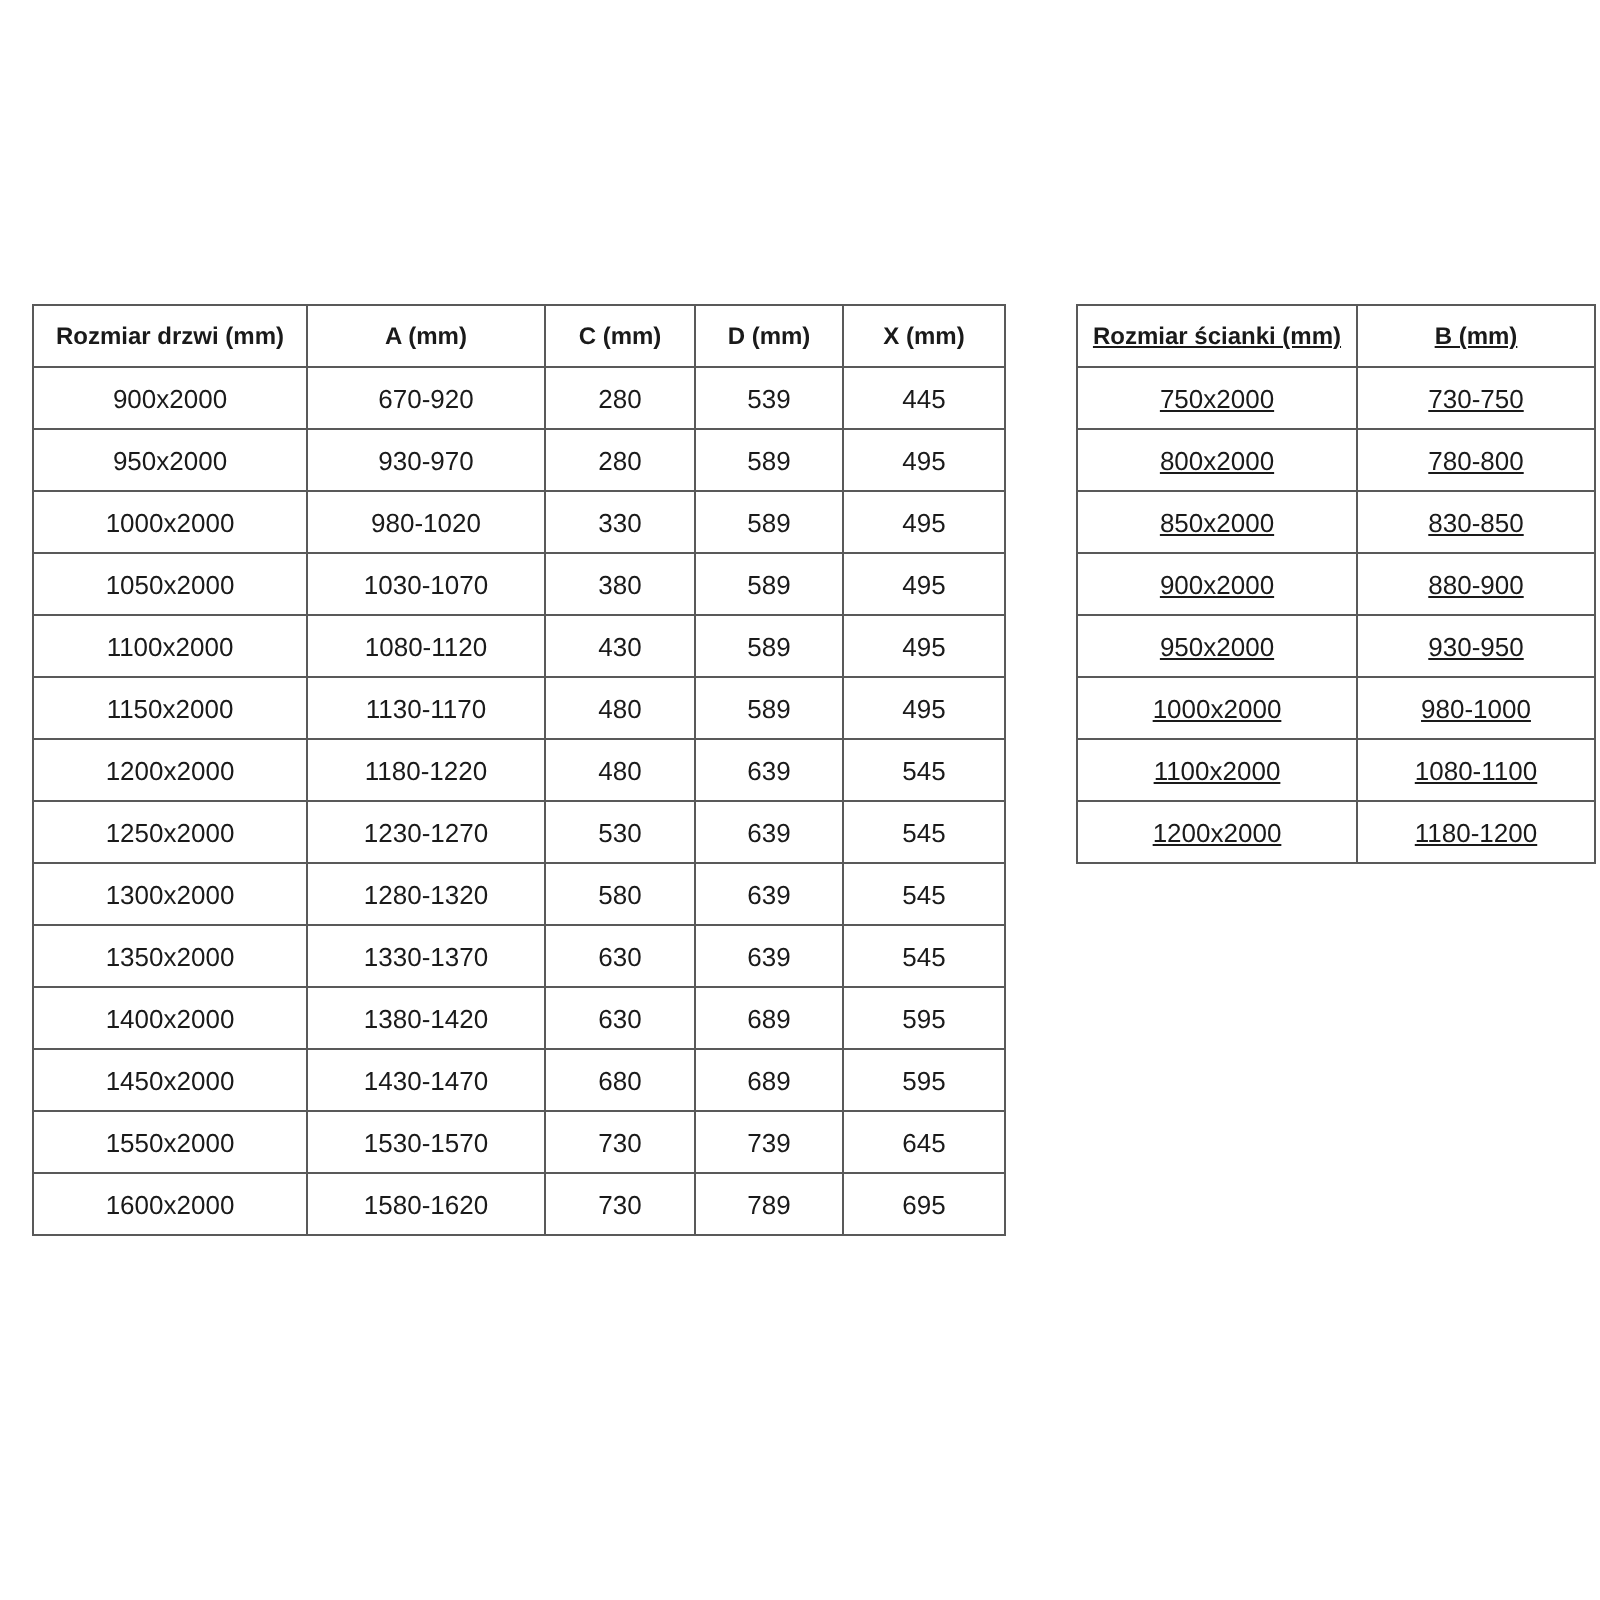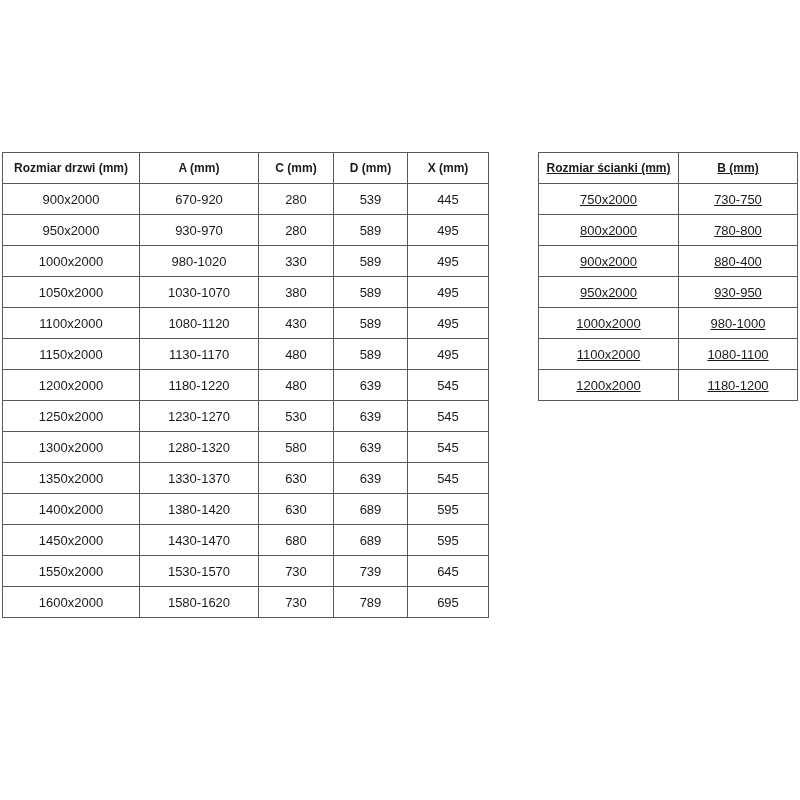--- a/index.html
+++ b/index.html
@@ -33,21 +33,21 @@
   }
   .spec-table th {
     font-weight: bold;
     font-size: 12px;
   }
   .spec-table td {
     font-weight: normal;
     font-size: 13px;
   }
   #door-table {
-    left: 2px;
+    left: 16px;
     top: 152px;
     width: 486px;
   }
   #wall-table {
     left: 538px;
     top: 152px;
     width: 259px;
     text-decoration: underline;
   }
 </style>
@@ -191,22 +191,26 @@
 
         <tr>
         <td>750x2000</td>
         <td>730-750</td>
       </tr>
         <tr>
         <td>800x2000</td>
         <td>780-800</td>
       </tr>
         <tr>
+        <td>850x2000</td>
+        <td>830-850</td>
+      </tr>
+        <tr>
         <td>900x2000</td>
-        <td>880-400</td>
+        <td>880-900</td>
       </tr>
         <tr>
         <td>950x2000</td>
         <td>930-950</td>
       </tr>
         <tr>
         <td>1000x2000</td>
         <td>980-1000</td>
       </tr>
         <tr>

